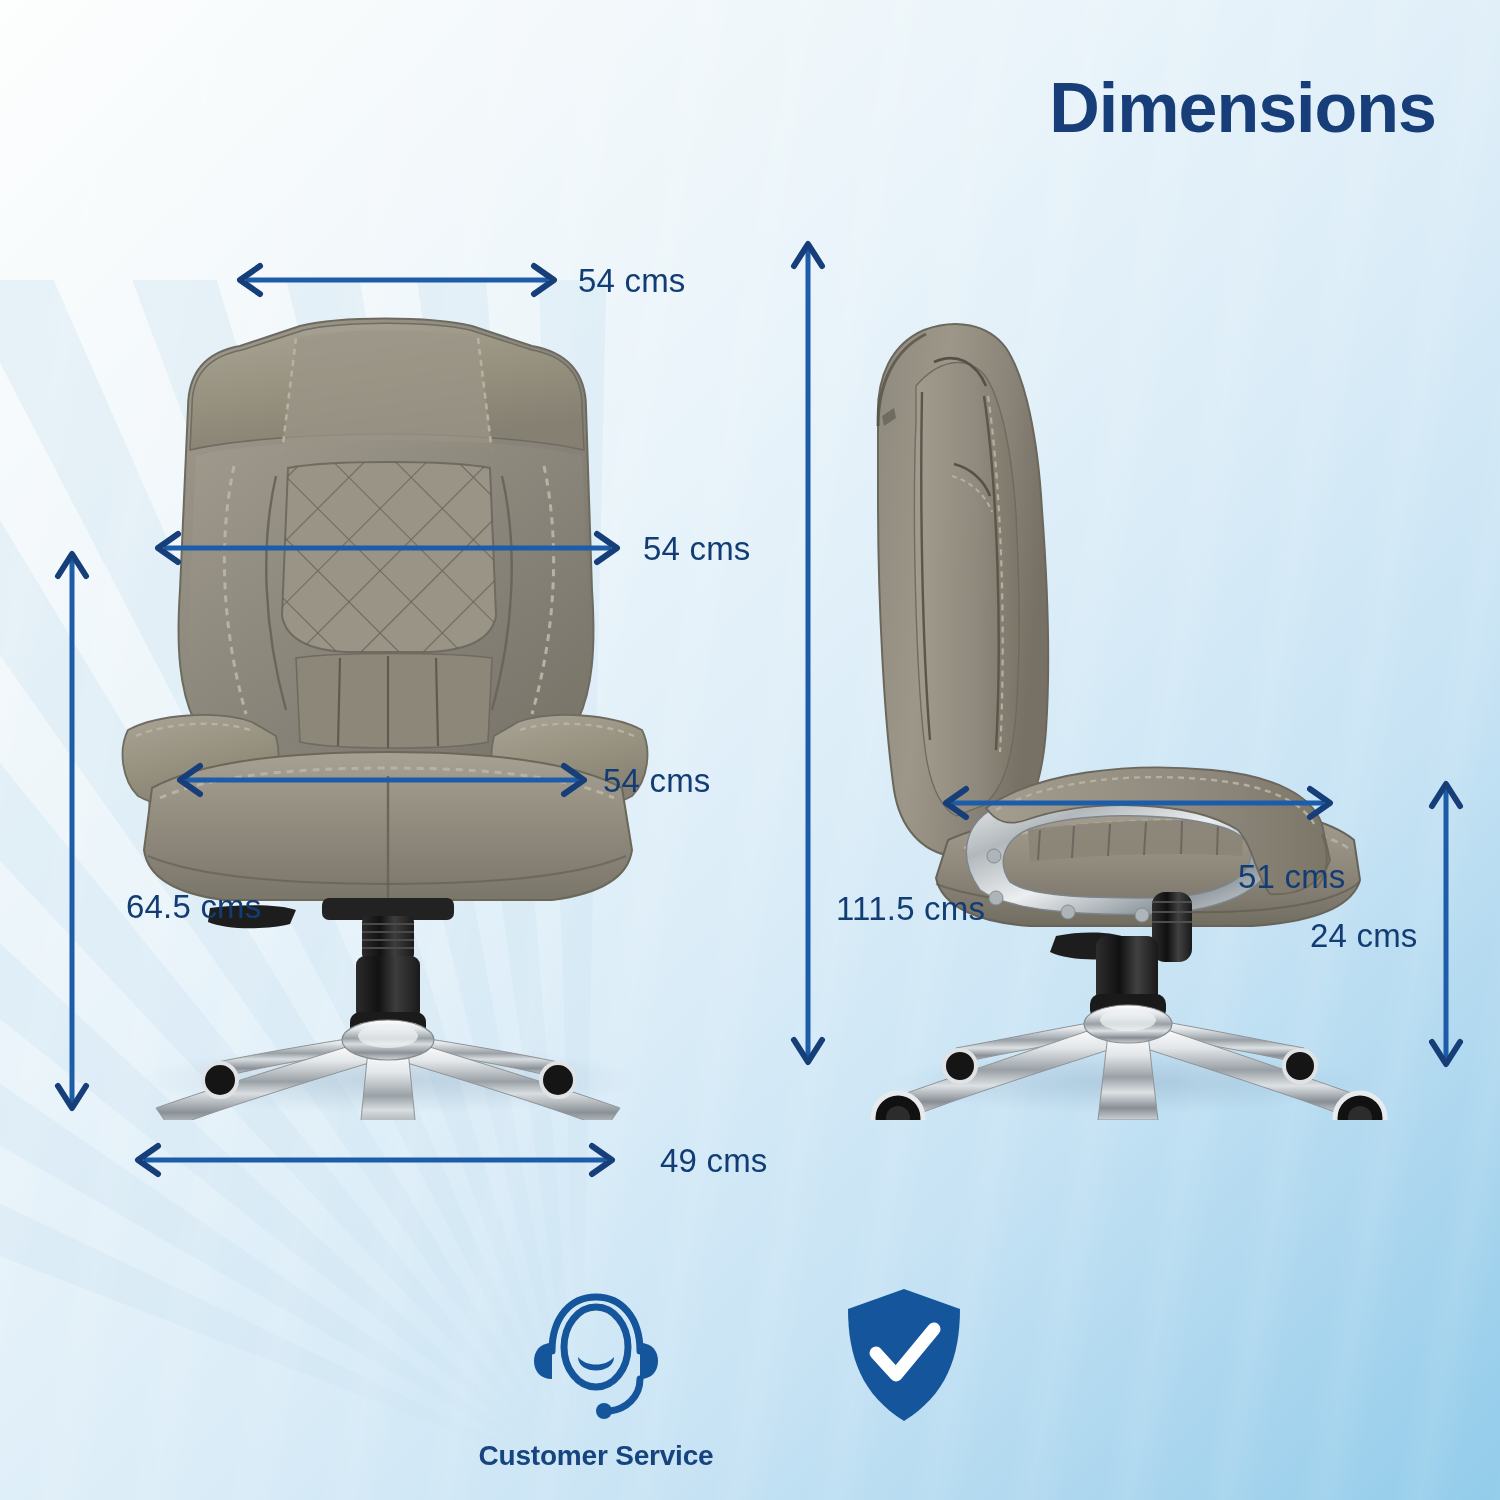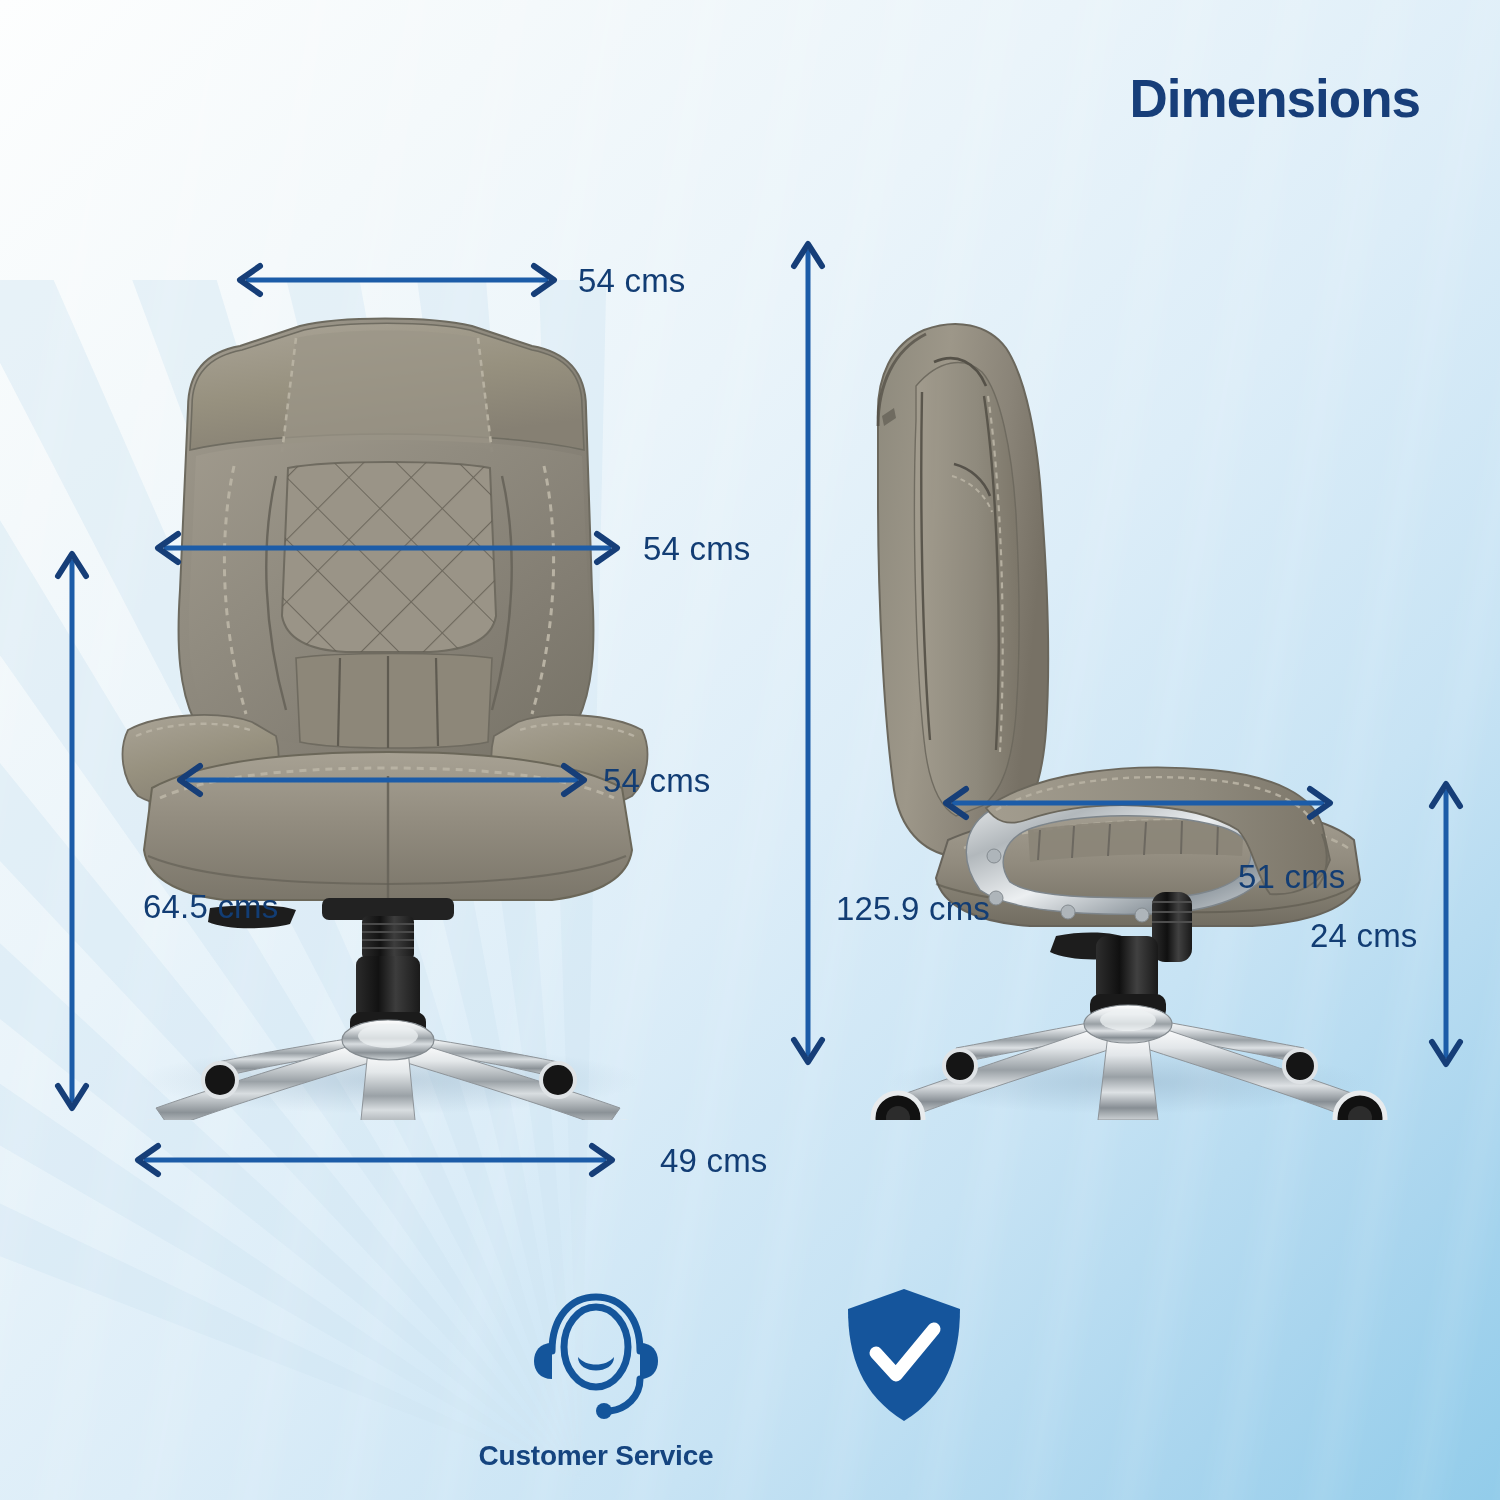--- a/index.html
+++ b/index.html
@@ -44,22 +44,22 @@
         rgba(255,255,255,0.25) 26px,
         rgba(255,255,255,0.00) 58px,
         rgba(255,255,255,0.00) 96px);
     opacity:.30;
     mix-blend-mode: screen;
   }
 
   
   .title {
     position: absolute;
-    right: 80px; top: 68px;
-    font-size: 53px;
+    right: 64px; top: 68px;
+    font-size: 70px;
     font-weight: 700;
     letter-spacing: -1px;
     color: #173E79;
     white-space: nowrap;
   }
 
   
   .dim-label {
     position: absolute;
     color: #123D74;
@@ -523,25 +523,25 @@
       <polyline points="4,264 18,286 32,264" fill="none" stroke="#163E78" stroke-width="6" stroke-linecap="round" stroke-linejoin="round"></polyline>
     </svg>
   </div>
 
   <div class="dim-label" style="left:578px; top:262px;">54 cms</div>
 
   <div class="dim-label" style="left:643px; top:530px;">54 cms</div>
 
   <div class="dim-label" style="left:603px; top:762px;">54 cms</div>
 
-  <div class="dim-label" style="left:126px; top:888px;margin-left:17px;">64.5 cms</div>
+  <div class="dim-label" style="left:126px; top:888px;">64.5 cms</div>
 
   <div class="dim-label" style="left:660px; top:1142px;">49 cms</div>
 
-  <div class="dim-label" style="left:836px; top:890px;">125.9 cms</div>
+  <div class="dim-label" style="left:836px; top:890px;">111.5 cms</div>
 
   <div class="dim-label" style="left:1238px; top:858px;">51 cms</div>
 
   <div class="dim-label" style="left:1310px; top:917px;">24 cms</div>
 
   <div class="features">
 
     <div class="feature">
       <div class="glyph">
         <svg width="132" height="128" viewBox="0 0 132 128" xmlns="http://www.w3.org/2000/svg">

